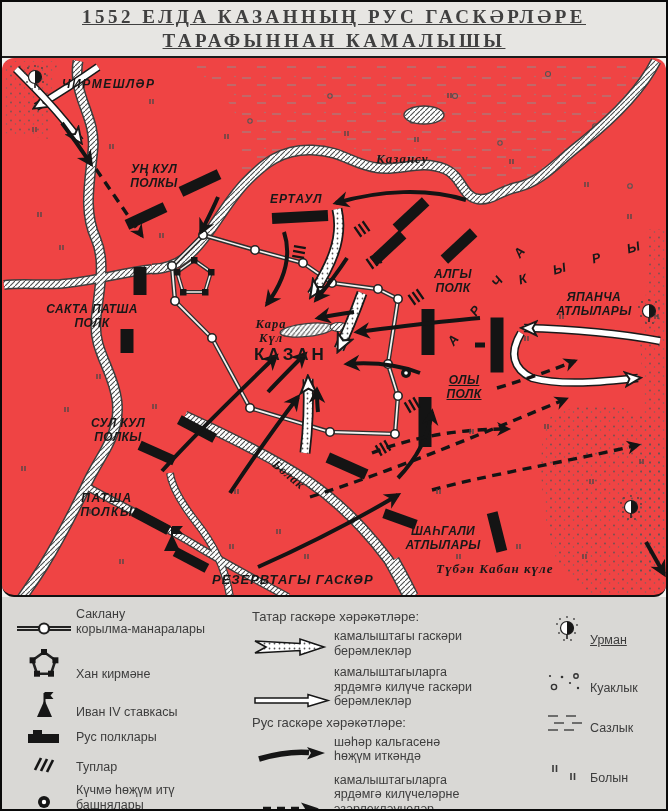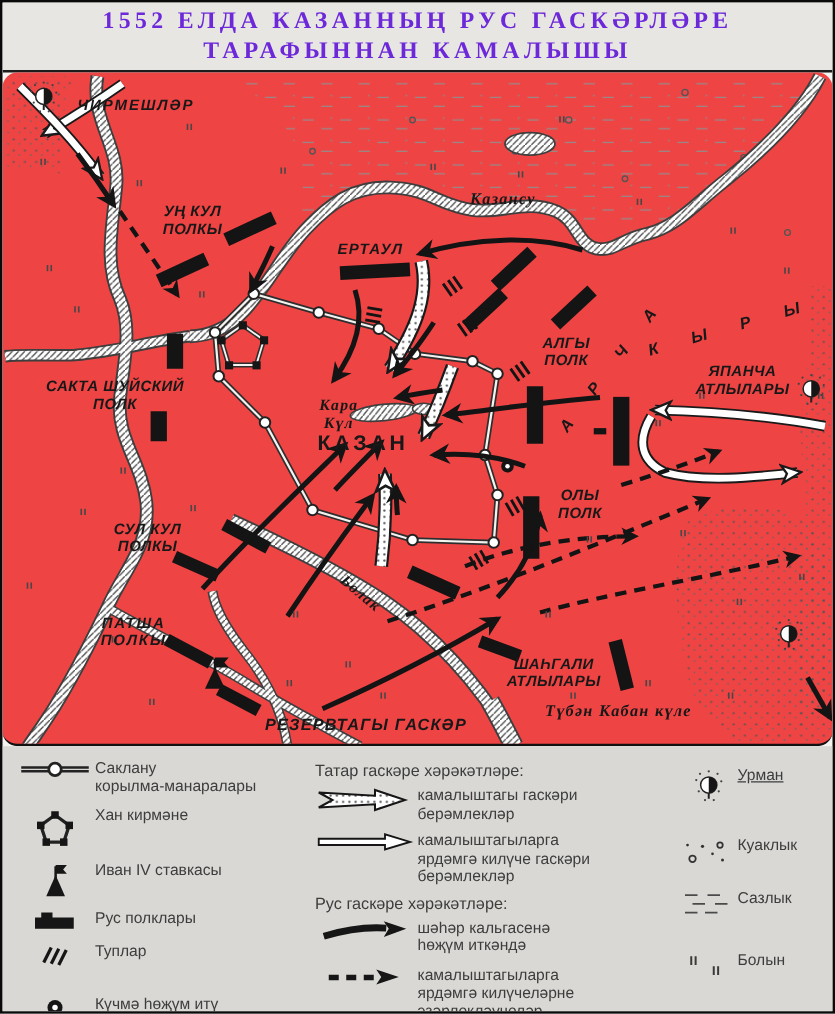--- a/index.html
+++ b/index.html
@@ -1,35 +1,35 @@
 <!DOCTYPE html>
 <html><head>
 <meta charset="utf-8">
 <style>
   html,body{margin:0;padding:0;background:#888;}
   .sheet{width:668px;height:811px;box-sizing:border-box;border:2px solid #0a0a0a;
     background:#f4f3f0;position:relative;font-family:"Liberation Sans",sans-serif;overflow:hidden;}
   .title-box{height:54px;border-bottom:2.5px solid #1c1c1c;background:#e7e6e3;
     display:flex;flex-direction:column;justify-content:center;align-items:center;}
   .title-line{font-family:"Liberation Serif",serif;font-size:19px;letter-spacing:3.5px;
-    color:#6d28d9;font-weight:600;line-height:24px;white-space:nowrap;}
+    color:#404040;font-weight:600;line-height:24px;white-space:nowrap;text-decoration:underline;}
   .map-area{position:relative;height:537px;border-bottom:2px solid #111;background:#ef4444;overflow:hidden;border-radius:12px;}
   .map-area svg.mapsvg{position:absolute;left:0;top:0;}
   .mlabel{position:absolute;font-style:italic;font-weight:bold;font-size:12px;color:#181818;
     letter-spacing:0.4px;white-space:pre-line;text-align:center;line-height:13.5px;transform-origin:0 0;}
   .mlabel.big{font-style:normal;font-size:17px;letter-spacing:3px;line-height:18px;}
   .mlabel.serif{font-family:"Liberation Serif",serif;font-size:13px;letter-spacing:1px;}
   .mlabel.spread{letter-spacing:12px;font-size:13px;white-space:nowrap;}
   .mlabel.wide{line-height:30px;text-align:left;}
   .legend-area{display:flex;background:#d9d8d5;height:212px;box-sizing:border-box;
     padding:10px 4px 4px 10px;color:#3d3d3d;}
   .lcol1{width:238px;flex-shrink:0;}
   .lcol2{width:294px;flex-shrink:0;}
   .lcol3{width:118px;flex-shrink:0;}
-  .lrow{display:flex;align-items:flex-start;}
+  .lrow{display:flex;align-items:flex-end;}
   .lsym{flex-shrink:0;display:flex;justify-content:center;align-items:center;}
   .lcol1 .lsym{width:64px;}
   .lcol2 .lsym{width:84px;}
   .lcol3 .lsym{width:46px;}
   .ltext{font-size:12.5px;line-height:14.5px;white-space:pre-line;color:#3d3d3d;}
   .lheader{font-size:13px;color:#3d3d3d;margin:2px 0 5px 2px;}
 </style>
 </head>
 <body>
 
@@ -283,30 +283,30 @@
       </g>
     </svg>
 
     <div class="mlabel" style="left:60px;top:20px;letter-spacing:1.5px;">ЧИРМЕШЛӘР</div>
     <div class="mlabel" style="left:120px;top:105px;width:64px;">УҢ КУЛ
 ПОЛКЫ</div>
     <div class="mlabel serif" style="left:374px;top:94px;">Казансу</div>
     <div class="mlabel" style="left:268px;top:135px;letter-spacing:1px;">ЕРТАУЛ</div>
     <div class="mlabel" style="left:426px;top:210px;width:50px;">АЛГЫ
 ПОЛК</div>
-    <div class="mlabel" style="left:28px;top:245px;width:124px;">САКТА ШУЙСКИЙ
+    <div class="mlabel" style="left:28px;top:245px;width:124px;">САКТА ПАТША
 ПОЛК</div>
     <div class="mlabel spread" style="left:443px;top:282px;transform:rotate(-53deg);">А Р Ч А</div>
     <div class="mlabel spread" style="left:515px;top:216px;transform:rotate(-16deg);">К Ы Р Ы</div>
     <div class="mlabel" style="left:546px;top:233px;width:92px;">ЯПАНЧА
 АТЛЫЛАРЫ</div>
     <div class="mlabel serif" style="left:244px;top:260px;width:50px;font-size:12.5px;">Кара
 Күл</div>
     <div class="mlabel big" style="left:252px;top:288px;">КАЗАН</div>
-    <div class="mlabel" style="left:437px;top:332px;width:50px;">ОЛЫ
+    <div class="mlabel" style="left:437px;top:316px;width:50px;text-decoration:underline;">ОЛЫ
 ПОЛК</div>
     <div class="mlabel" style="left:78px;top:359px;width:76px;">СУЛ КУЛ
 ПОЛКЫ</div>
     <div class="mlabel" style="left:66px;top:434px;width:78px;letter-spacing:1.5px;">ПАТША
 ПОЛКЫ</div>
     <div class="mlabel" style="left:398px;top:467px;width:86px;">ШАҺГАЛИ
 АТЛЫЛАРЫ</div>
     <div class="mlabel serif" style="left:276px;top:400px;transform:rotate(40deg);font-size:12.5px;">Болак</div>
     <div class="mlabel" style="left:210px;top:515px;font-size:13px;letter-spacing:1px;white-space:nowrap;">РЕЗЕРВТАГЫ ГАСКӘР</div>
     <div class="mlabel serif" style="left:434px;top:504px;white-space:nowrap;">Түбән Кабан күле</div>
@@ -354,21 +354,21 @@
       </div>
       <div class="lrow" style="margin-bottom:10px;">
         <span class="lsym">
           <svg width="40" height="17">
               <rect x="4" y="7" width="31" height="9" fill="#161616"></rect>
               <rect x="9" y="3" width="9" height="5" fill="#161616"></rect>
             </svg>
         </span>
         <span class="ltext">Рус полклары</span>
       </div>
-      <div class="lrow" style="margin-bottom:22px;">
+      <div class="lrow" style="margin-bottom:9px;">
         <span class="lsym">
           <svg width="30" height="20">
               <g stroke="#161616" stroke-width="2.6">
                 <path d="M6,16 L12,4"></path>
                 <path d="M12,17 L18,5"></path>
                 <path d="M18,18 L24,6"></path>
               </g>
             </svg>
         </span>
         <span class="ltext">Туплар</span>

